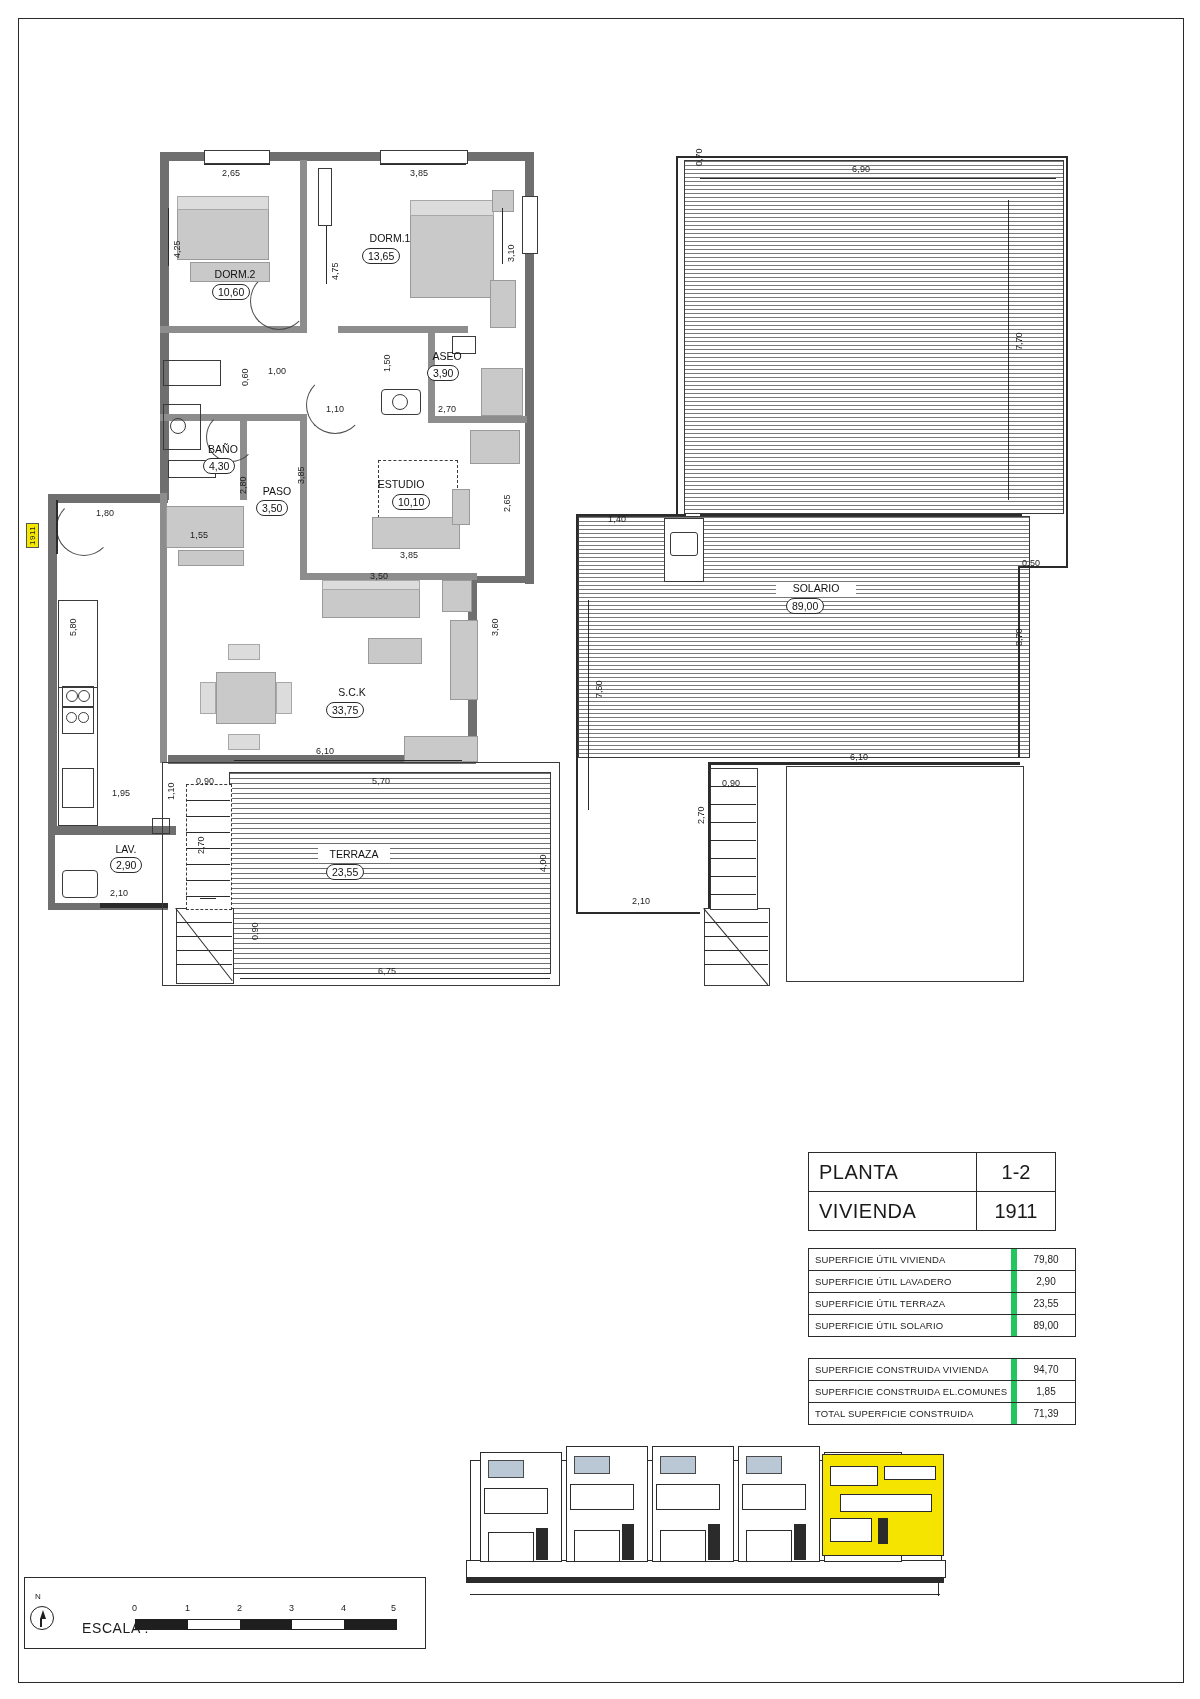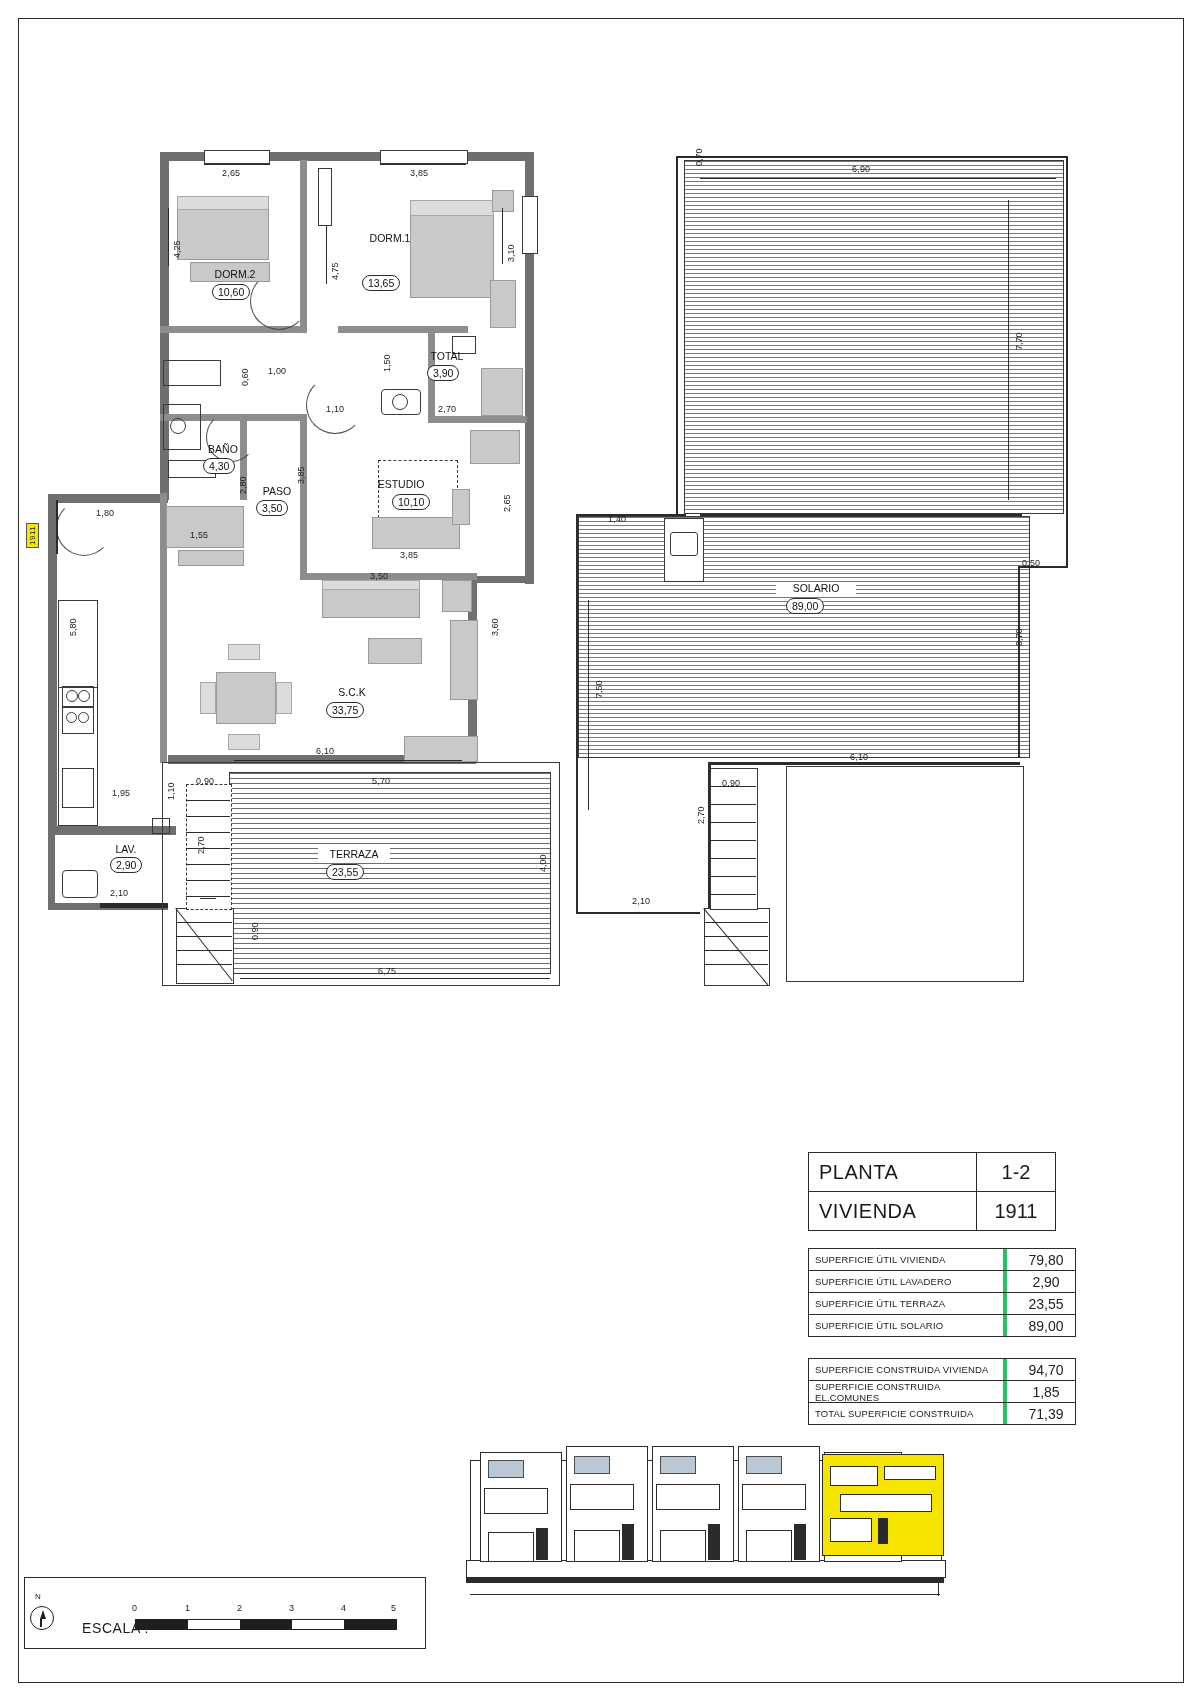--- a/index.html
+++ b/index.html
@@ -39,22 +39,22 @@
   .tb-row:first-child { border-top:1px solid #2b2b2b; }
   .tb-lbl { flex:1; padding-left:10px; font-size:20px; letter-spacing:.5px; }
   .tb-val { width:78px; border-left:1px solid #2b2b2b; height:100%; display:flex; align-items:center;
             justify-content:center; font-size:20px; }
 
   .surf { position:absolute; left:808px; top:1248px; width:268px; }
   .surf2 { position:absolute; left:808px; top:1358px; width:268px; }
   .s-row { display:flex; border:1px solid #2b2b2b; border-top:none; height:21px; align-items:center; }
   .s-row:first-child { border-top:1px solid #2b2b2b; }
   .s-lbl { flex:1; padding-left:6px; font-size:9.5px; letter-spacing:.15px; color:#222; }
-  .s-val { width:58px; border-left:4px solid #22c55e; height:100%; display:flex; align-items:center;
-           justify-content:center; font-size:14px; color:#222;padding-left:10px; }
+  .s-val { width:58px; border-left:6px solid #22c55e; height:100%; display:flex; align-items:center;
+           justify-content:center; font-size:10px; color:#222; }
 
   
   .scalebox { position:absolute; left:24px; top:1577px; width:400px; height:70px; border:1px solid #2b2b2b; }
   .scaleLabel { position:absolute; left:82px; top:1620px; font-size:14px; letter-spacing:.6px; }
   .sbar { position:absolute; left:135px; top:1619px; width:260px; height:9px; border:1px solid #1f1f1f; display:flex; }
   .sbar div { flex:1; }
   .sb-on { background:#1f1f1f; }
   .sb-off { background:#ffffff; }
   .snum { position:absolute; font-size:9px; top:1603px; }
   .compass { position:absolute; left:30px; top:1606px; width:22px; height:22px; border:1px solid #1f1f1f;
@@ -122,27 +122,27 @@
     <div class="furnL" style="left:177px; top:196px; width:90px; height:12px;"></div>
     <div class="furn" style="left:190px; top:262px; width:78px; height:18px;"></div>
     <div class="roomname" style="left:200px; top:268px; width:70px;">DORM.2</div>
     <div class="roomarea" style="left:212px; top:284px;">10,60</div>
 
     <div class="furn" style="left:410px; top:200px; width:82px; height:96px;"></div>
     <div class="furnL" style="left:410px; top:200px; width:82px; height:14px;"></div>
     <div class="furn" style="left:492px; top:190px; width:20px; height:20px;"></div>
     <div class="furn" style="left:490px; top:280px; width:24px; height:46px;"></div>
     <div class="roomname" style="left:355px; top:232px; width:70px;">DORM.1</div>
-    <div class="roomarea" style="left:362px; top:248px;margin-top:27px;">13,65</div>
+    <div class="roomarea" style="left:362px; top:248px;">13,65</div>
 
     <div class="furn" style="left:481px; top:368px; width:40px; height:46px;"></div>
     <div class="outline" style="left:381px; top:389px; width:38px; height:24px; border-radius:4px;"></div>
     <div class="outline" style="left:392px; top:394px; width:14px; height:14px; border-radius:50%;"></div>
     <div class="outline" style="left:452px; top:336px; width:22px; height:16px;"></div>
-    <div class="roomname" style="left:420px; top:350px; width:54px;">TOTAL</div>
+    <div class="roomname" style="left:420px; top:350px; width:54px;">ASEO</div>
     <div class="roomarea" style="left:427px; top:365px;">3,90</div>
 
     <div class="outline" style="left:163px; top:360px; width:56px; height:24px;"></div>
     <div class="outline" style="left:163px; top:404px; width:36px; height:44px;"></div>
     <div class="outline" style="left:170px; top:418px; width:14px; height:14px; border-radius:50%;"></div>
     <div class="outline" style="left:168px; top:460px; width:46px; height:16px;"></div>
     <div class="roomname" style="left:196px; top:443px; width:54px;">BAÑO</div>
     <div class="roomarea" style="left:203px; top:458px;">4,30</div>
 
     <div class="roomname" style="left:250px; top:485px; width:54px;">PASO</div>

